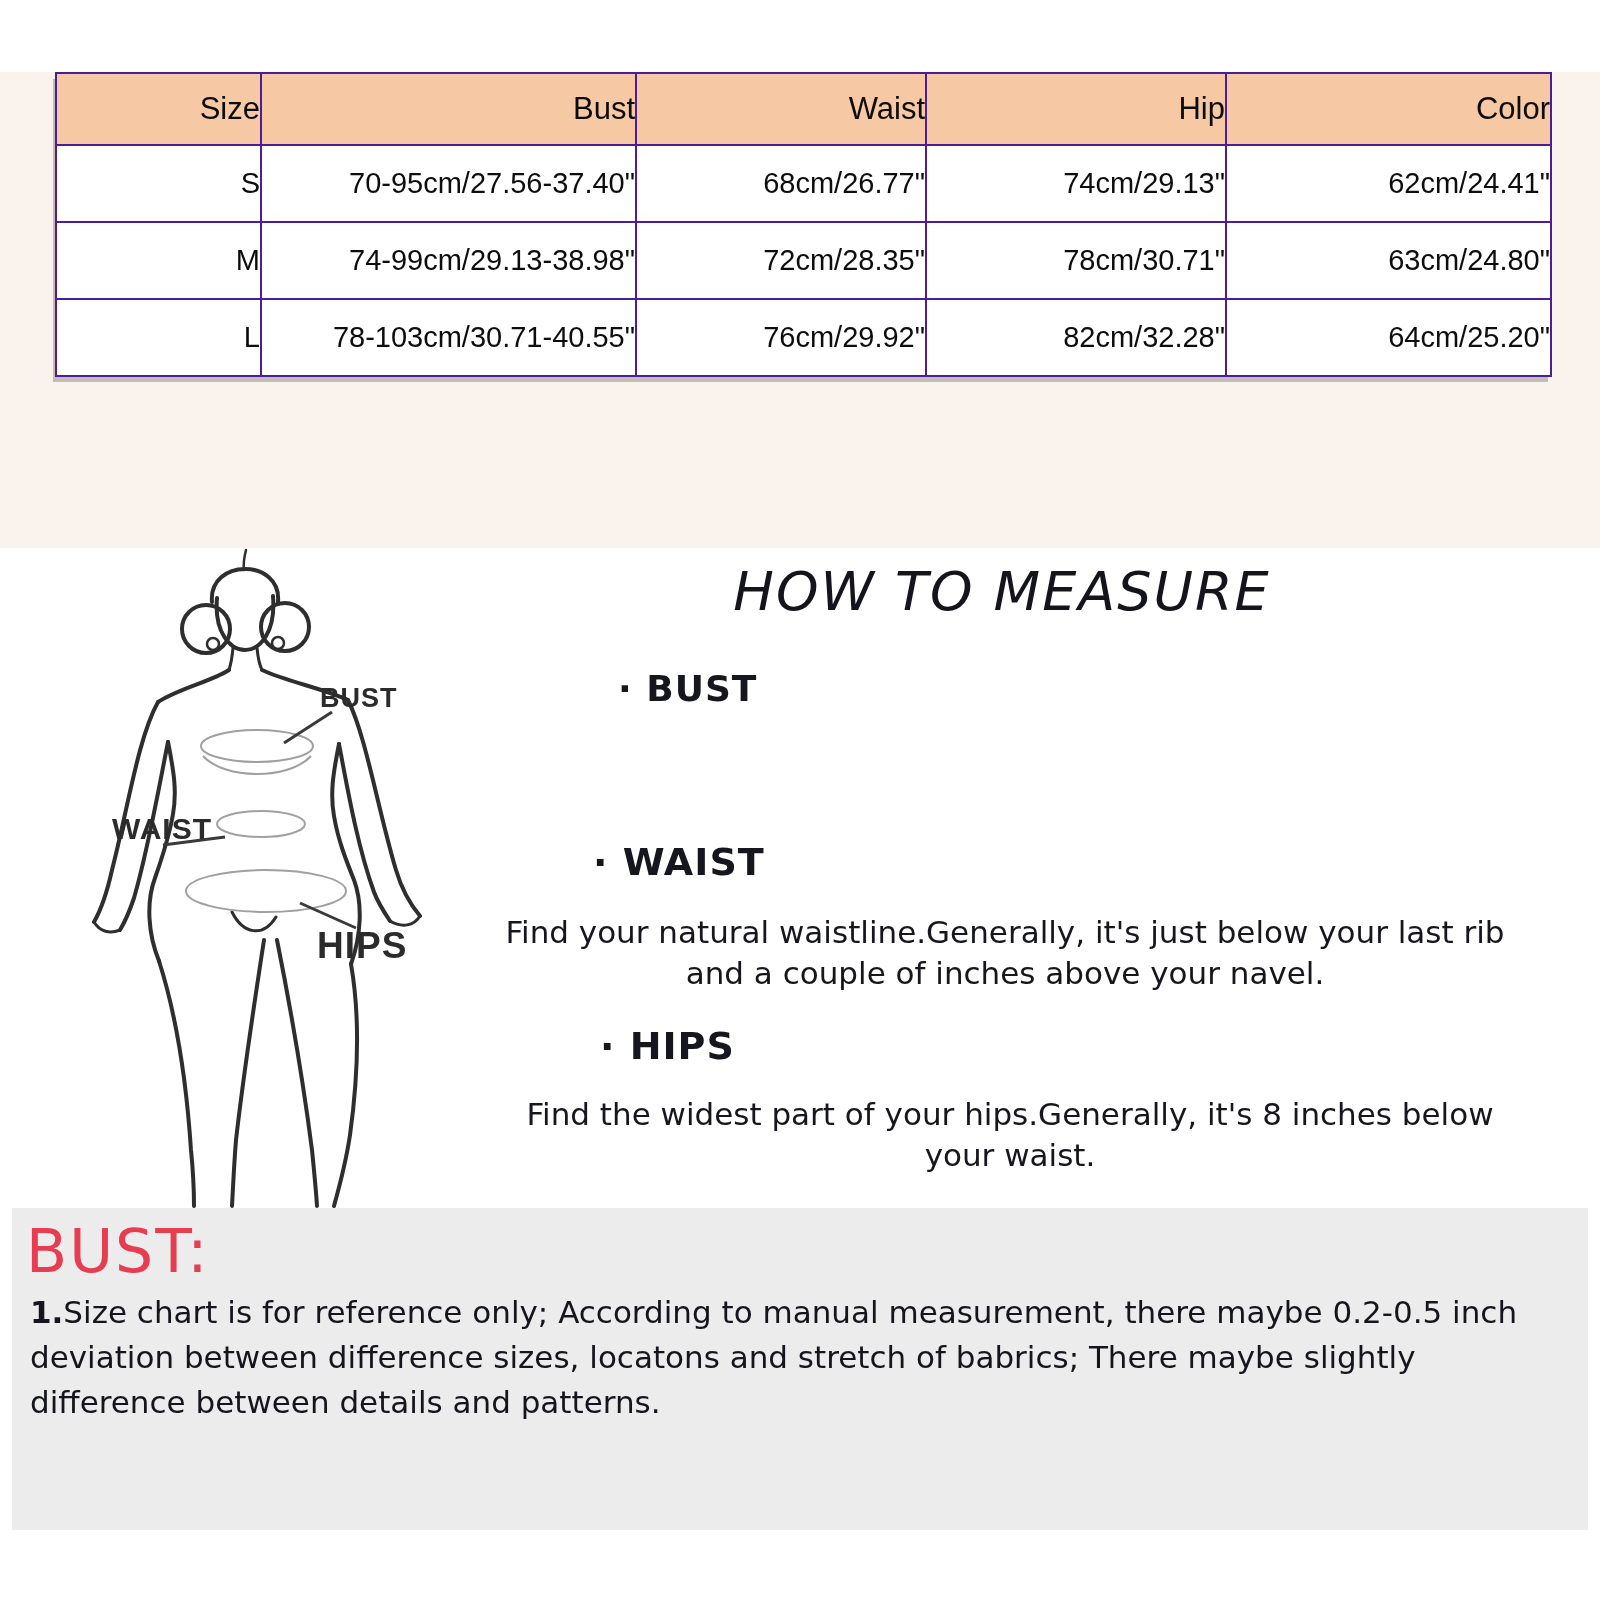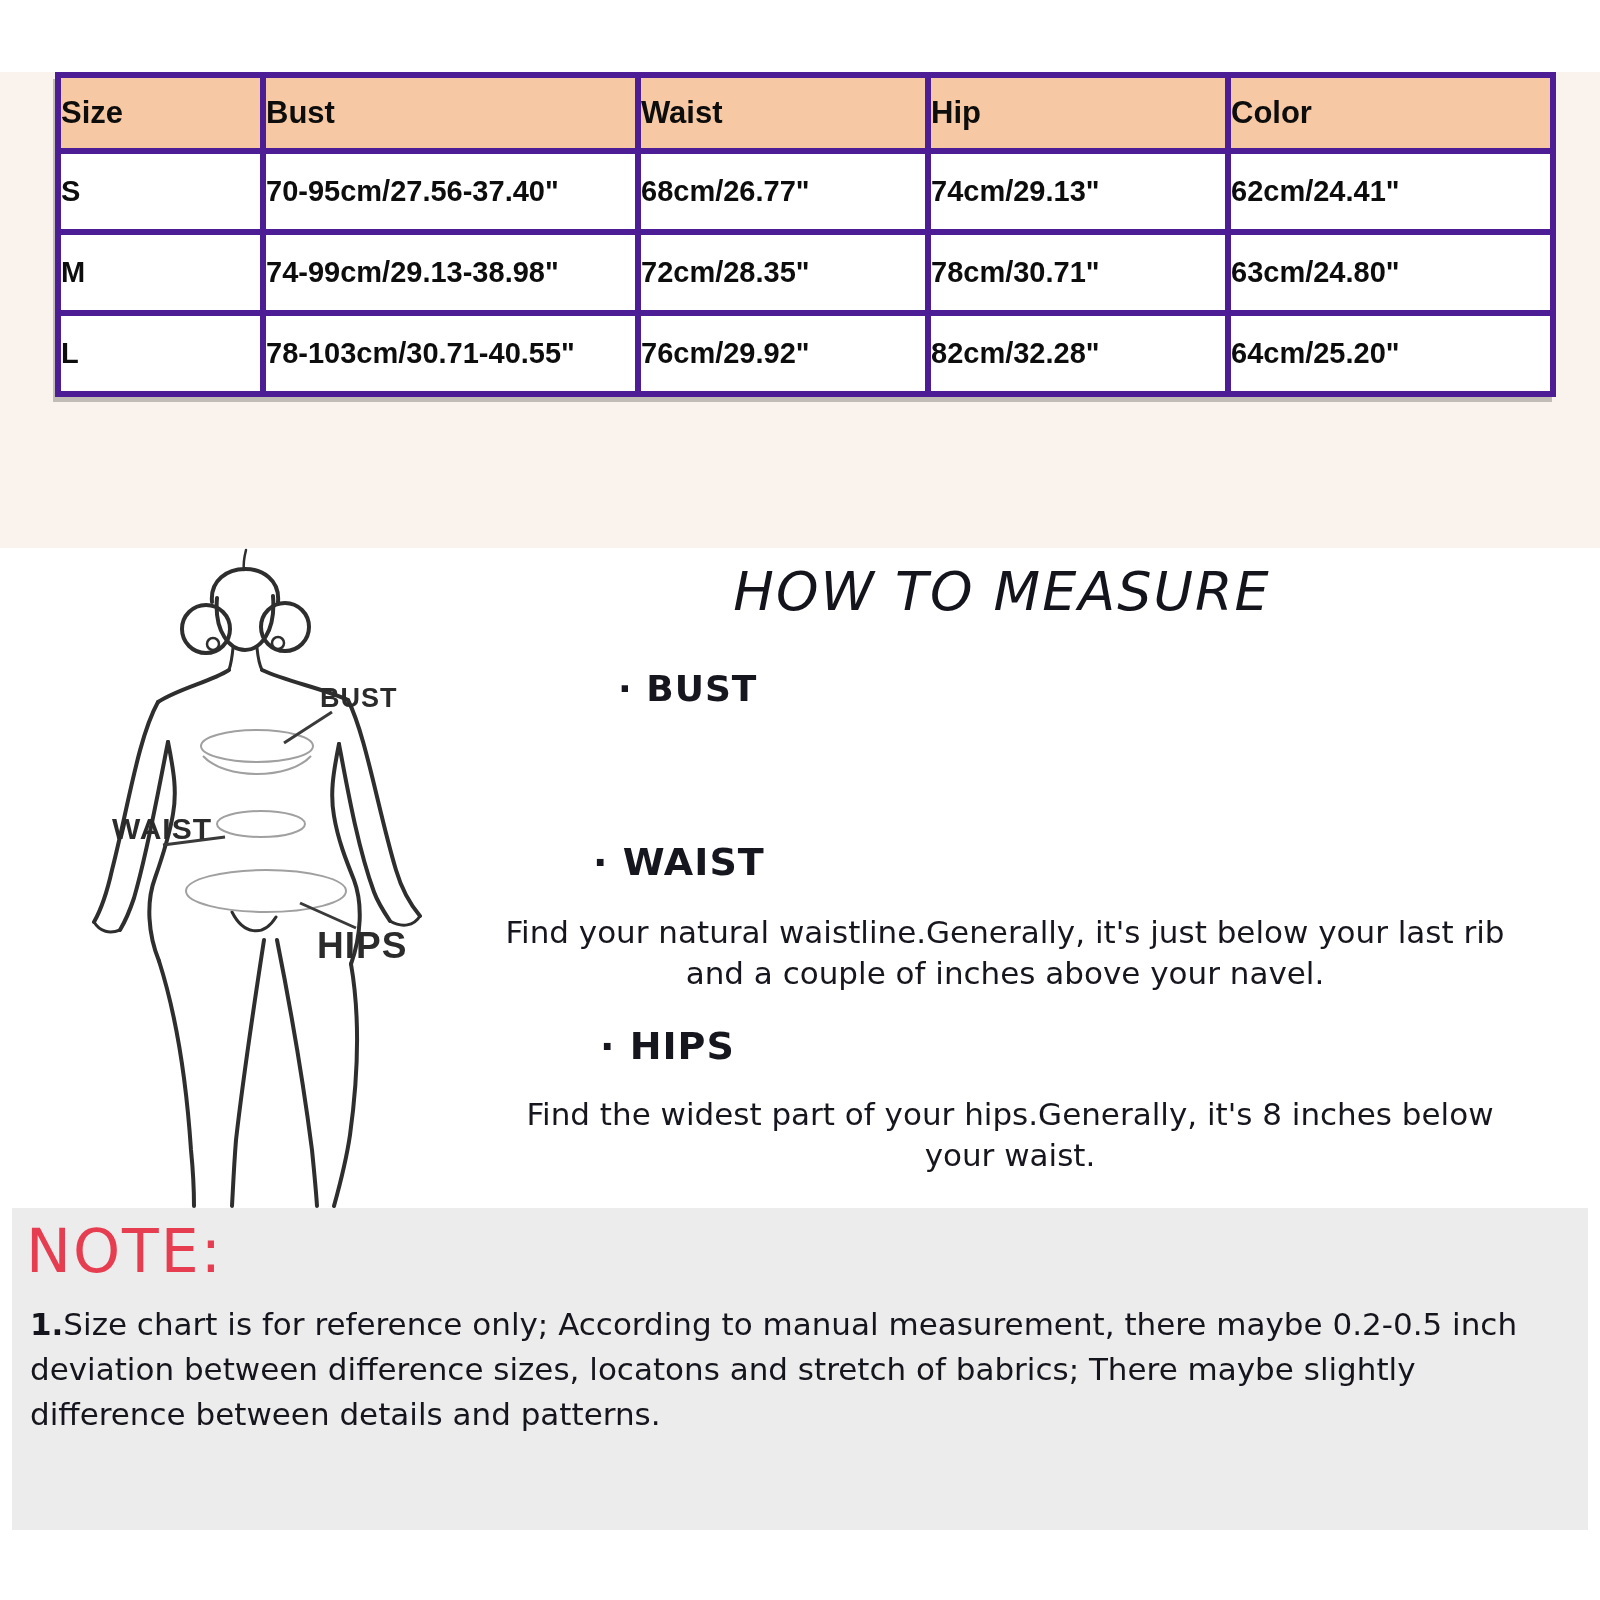--- a/index.html
+++ b/index.html
@@ -4,21 +4,21 @@
 <style>
   html,body{margin:0;padding:0;background:#ffffff;}
   .canvas{position:relative;width:1600px;height:1600px;background:#ffffff;overflow:hidden;
           font-family:"Liberation Sans",sans-serif;}
 
   
   .sec-top{position:absolute;left:0;top:0;width:1600px;height:548px;background:#faf3ed;}
   .sec-top-white{position:absolute;left:0;top:0;width:1600px;height:72px;background:#ffffff;}
   table.size-table{position:absolute;left:55px;top:72px;width:1495px;border-collapse:collapse;
           table-layout:fixed;background:#ffffff;box-shadow:-3px 6px 0 -1px #c2bcb6;}
-  .size-table th,.size-table td{border:6px solid #4c1d95;text-align:left;font-weight:bold;
+  .size-table th,.size-table td{border:2px solid #4c1d95;text-align:right;font-weight:normal;
           color:#0d0d0d;padding:0;}
   .size-table th{height:70px;background:#f6c9a4;font-size:31px;}
   .size-table td{height:75px;font-size:29px;}
   .col-size{width:205px}.col-bust{width:375px}.col-waist{width:290px}.col-hip{width:300px}.col-len{width:325px}
 
   
   .sec-measure{position:absolute;left:0;top:548px;width:1600px;height:660px;background:#ffffff;}
   .htm-title{position:absolute;left:532px;top:560px;width:940px;text-align:center;font-size:54px;
           font-style:italic;letter-spacing:2px;color:#14141c;font-family:"DejaVu Sans",sans-serif;}
   .m-label{position:absolute;font-weight:bold;color:#16161e;font-family:"DejaVu Sans",sans-serif;
@@ -39,21 +39,21 @@
   #fig-bust{left:320px;top:683px;font-size:27px;}
   #fig-waist{left:112px;top:812px;font-size:30px;}
   #fig-hips{left:317px;top:925px;font-size:37px;}
 
   
   .sec-note{position:absolute;left:12px;top:1208px;width:1576px;height:322px;background:#ececec;}
   .note-heading{position:absolute;left:14px;top:8px;font-size:60px;color:#e63e50;letter-spacing:2px;
           font-family:"DejaVu Sans",sans-serif;}
   .note-item{position:absolute;left:18px;width:1540px;font-size:31px;line-height:45px;color:#15151d;
           font-family:"DejaVu Sans",sans-serif;}
-  .note-1{top:94px;}
+  .note-1{top:82px;}
   .note-2{top:268px;}
   .note-num{font-weight:bold;}
 </style>
 </head>
 <body>
 
 <div class="canvas">
 
   <div class="sec-top">
     <div class="sec-top-white"></div>
@@ -151,19 +151,19 @@
 
   <div class="m-label" id="label-bust">· BUST</div>
 
   <div class="m-label" id="label-waist">· WAIST</div>
   <div class="m-text" id="text-waist">Find your natural waistline.Generally, it's just below your last rib and a couple of inches above your navel.</div>
 
   <div class="m-label" id="label-hips">· HIPS</div>
   <div class="m-text" id="text-hips">Find the widest part of your hips.Generally, it's 8 inches below your waist.</div>
 
   <div class="sec-note">
-    <div class="note-heading">NOTE:</div>
+    <div class="note-heading">BUST:</div>
     <div class="note-item note-1">
       <span class="note-num">1.</span><span>Size chart is for reference only; According to manual measurement, there maybe 0.2-0.5 inch deviation between difference sizes, locatons and stretch of babrics; There maybe slightly difference between details and patterns.</span>
     </div>
   </div>
 
 </div>
 
 </body></html>

